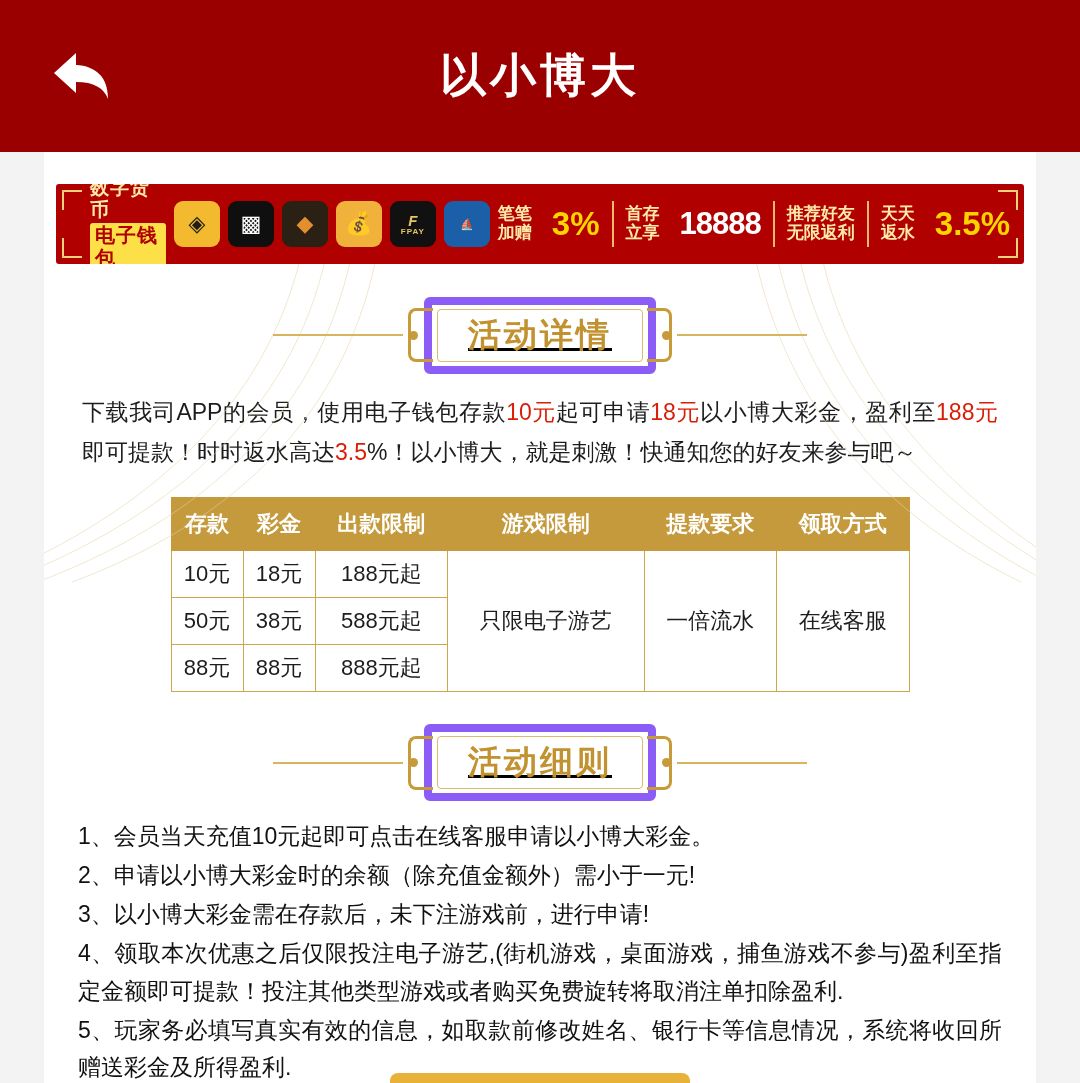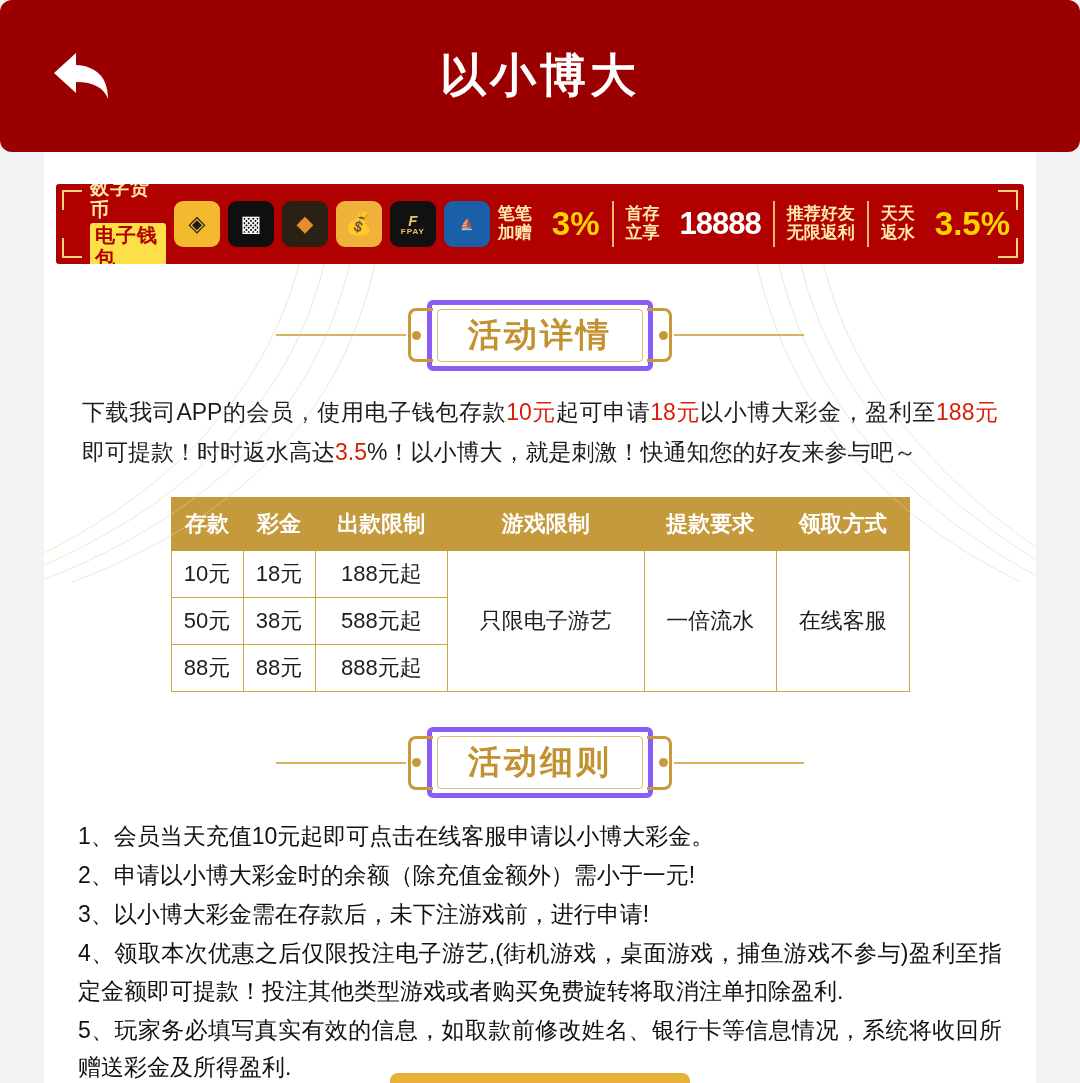--- a/index.html
+++ b/index.html
@@ -15,21 +15,20 @@
   }
 
   
   .header {
     position: relative;
     height: 152px;
     background: #9b0000;
     display: flex;
     align-items: center;
     justify-content: center;
-    border-radius: 12px;
   }
   .back-btn {
     position: absolute;
     left: 44px;
     top: 50%;
     transform: translateY(-50%);
     width: 74px;
     height: 66px;
     display: flex;
     align-items: center;
@@ -170,27 +169,28 @@
   .section-title-wrap {
     position: relative;
     display: flex;
     align-items: center;
     justify-content: center;
     margin-top: 34px;
     height: 74px;
   }
   .plaque {
     position: relative;
-    border: 5px solid #8b5cf6;
+    border: 8px solid #8b5cf6;
     border-radius: 6px;
     padding: 8px 36px;
     display: flex;
     align-items: center;
     justify-content: center;
     background: #fff;
+    text-decoration: underline;
   }
   .plaque:before {
     content: "";
     position: absolute;
     left: 5px; right: 5px; top: 4px; bottom: 4px;
     border: 1px solid #ddbb6a;
     border-radius: 4px;
   }
   .plaque-text {
     color: #c1922f;

